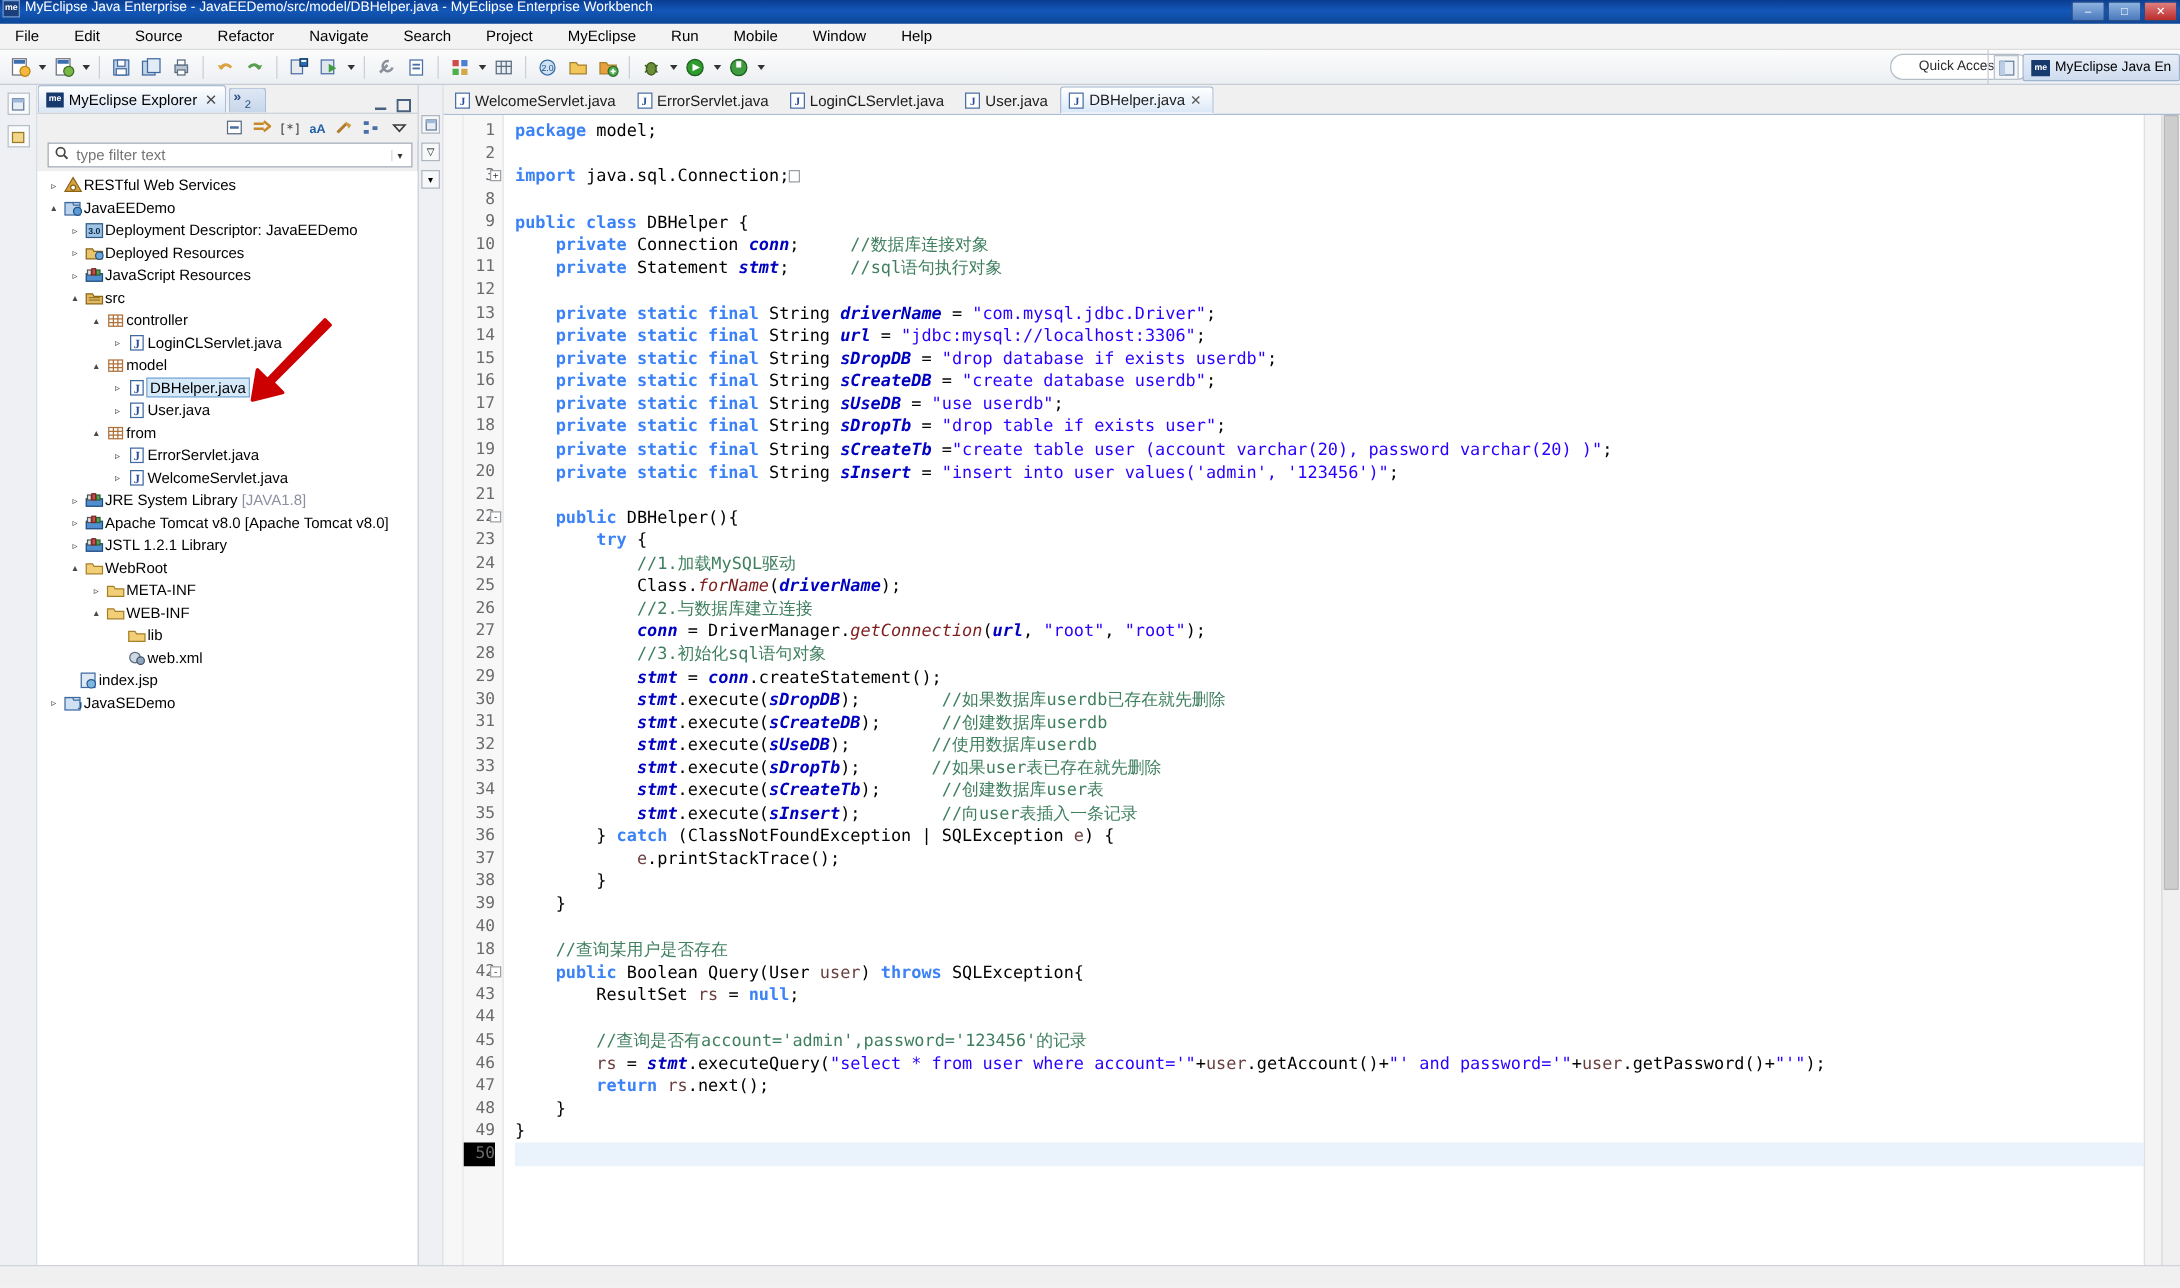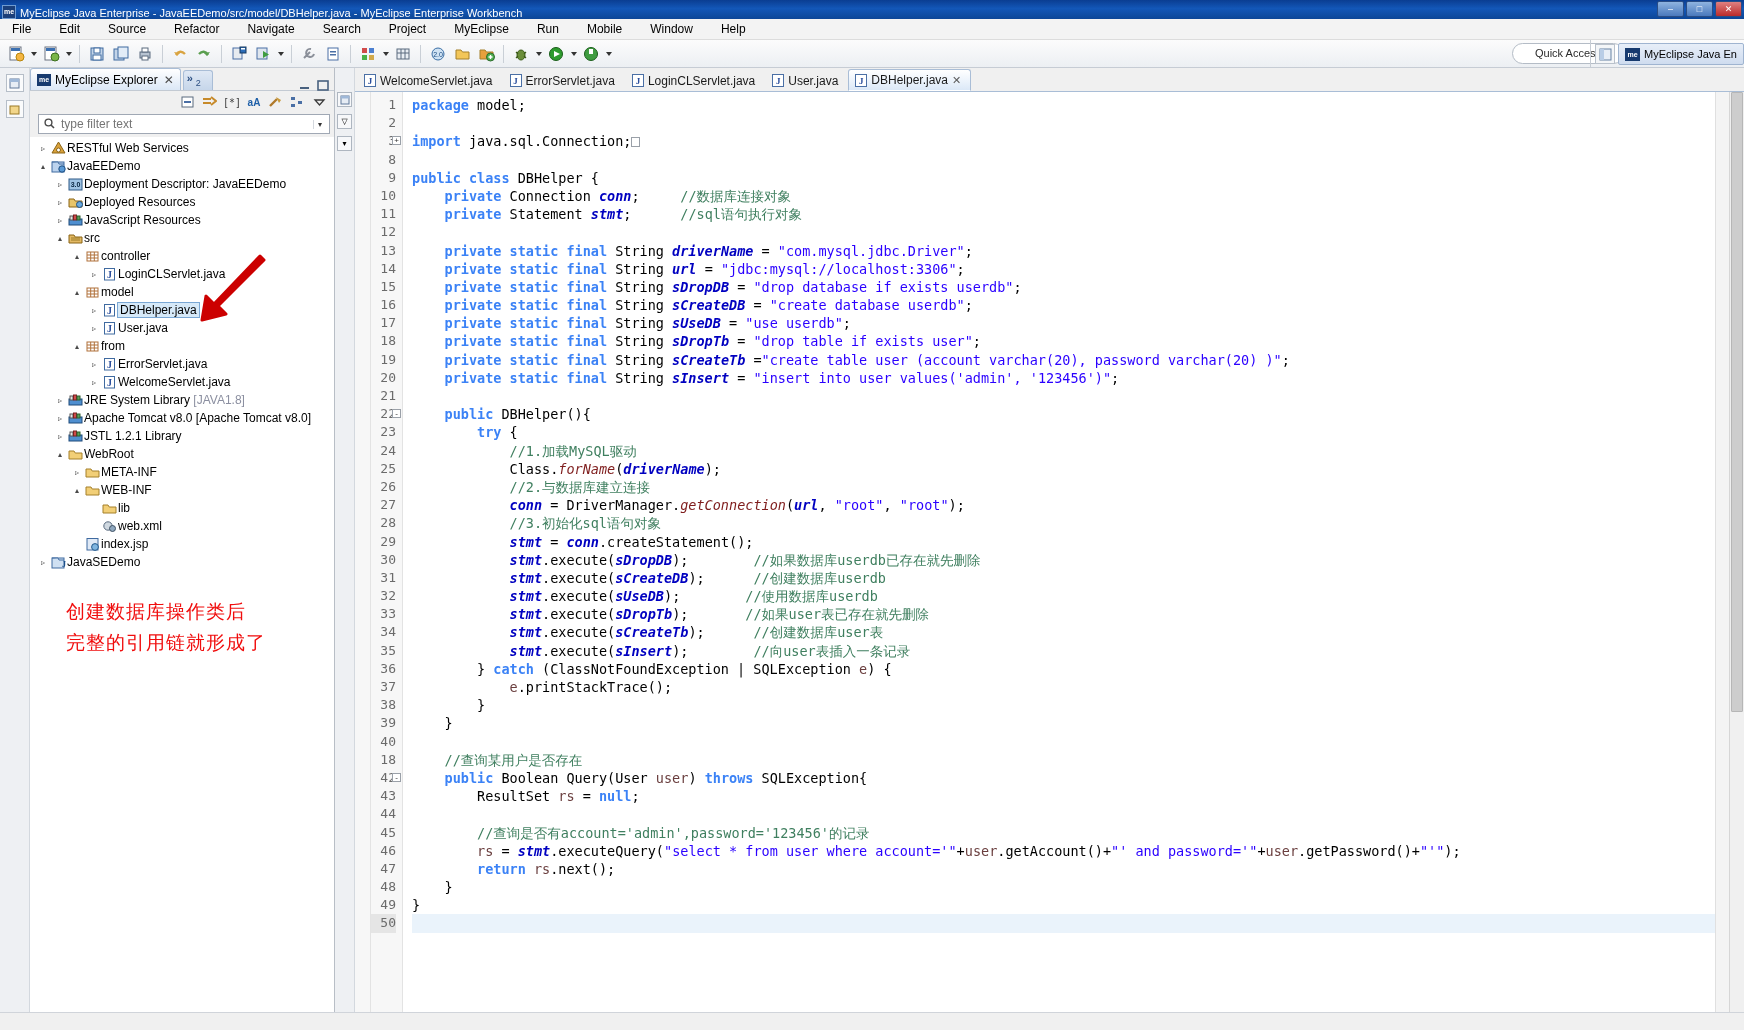--- a/index.html
+++ b/index.html
@@ -8,21 +8,21 @@
     width: 1744px; height: 1030px;
     overflow: hidden;
     font-family: "Liberation Sans", sans-serif;
     background: #f0f0f0;
   }
 
   
   #titlebar {
     height: 19px;
     background: linear-gradient(to bottom, #0a3d91 0%, #1357b8 45%, #0c4697 100%);
-    display: flex; align-items: flex-end;
+    display: flex; align-items: flex-start;
     color: #fff; font-size: 11px;
     padding-left: 2px;
     position: relative;
   }
   #titlebar .appicon {
     width: 14px; height: 14px; margin-right: 4px;
     background: #1b3f7a; border: 1px solid #6f9bd1;
     color: #fff; font-size: 7px; line-height: 12px; text-align: center;
     font-weight: bold;
   }
@@ -225,21 +225,21 @@
     font-family: "DejaVu Sans Mono", monospace; font-size: 13px; color: #6b6b6b;
     padding-top: 4px;
   }
   #gutterNum .ln { height: 18.2px; line-height: 18.2px; position: relative; }
   #gutterNum .ln .fold {
     position: absolute; right: -5px; top: 4px;
     width: 9px; height: 9px; border: 1px solid #9aa0a8; background: #fff;
     font-size: 8px; line-height: 7px; text-align: center; color: #333;
     font-family: "Liberation Sans", sans-serif;
   }
-  #gutterNum .ln.cur { background: #e5e5e5; }
+  #gutterNum .ln.cur { background: #000000; }
   #code {
     flex: 1; padding-top: 4px; padding-left: 9px;
     font-family: "DejaVu Sans Mono", monospace; font-size: 13.5px;
     white-space: pre; overflow: hidden; color: #000;
   }
   #code .ln { height: 18.2px; line-height: 18.2px; }
   #code .ln.cur { background: #eaf3fb; }
   .kw  { color: #3b82f6; font-weight: bold; }
   .str { color: #2a00ff; }
   .cmt { color: #3f7f5f; }
@@ -807,21 +807,21 @@
           <div class="trow" style="padding-left: 57px;">
             <span class="arrow"></span>
             <span class="ico">
               <svg width="15" height="14">
                 <circle cx="6" cy="7" r="4.2" fill="#cfd8e0" stroke="#5a6b7f"></circle>
                 <circle cx="10.5" cy="9.5" r="3" fill="#8fa8bf" stroke="#3f5164"></circle>
               </svg>
             </span>
             <span class="lbl">web.xml</span>
           </div>
-          <div class="trow" style="padding-left: 40px;">
+          <div class="trow" style="padding-left: 18px;">
             <span class="arrow"></span>
             <span class="ico">
               <svg width="15" height="14">
                 <rect x="2" y="1.5" width="11" height="11.5" fill="#dfe9f6" stroke="#3f6aa0"></rect>
                 <circle cx="10" cy="10" r="3.4" fill="#7fb5e0" stroke="#245a8c"></circle>
               </svg>
             </span>
             <span class="lbl">index.jsp</span>
           </div>
           <div class="trow" style="padding-left: 6px;">
@@ -933,16 +933,14 @@
   </div>
 
   <div id="statusbar">
     <span></span>
   </div>
 
   <svg id="redarrow" viewBox="0 0 70 72">
     <path d="M64 4 L18 52 L10 44 L6 68 L30 62 L22 54 L68 8 Z" fill="#cc0000" stroke="#cc0000" stroke-width="3" stroke-linejoin="round"></path>
     <path d="M6 68 L30 62 L18 50 Z" fill="#cc0000"></path>
   </svg>
-  <div id="annot" style="color: rgb(240, 13, 13);">创建数据库操作类后
-完整的引用链就形成了</div>
 
 </div>
 
 </body></html>

